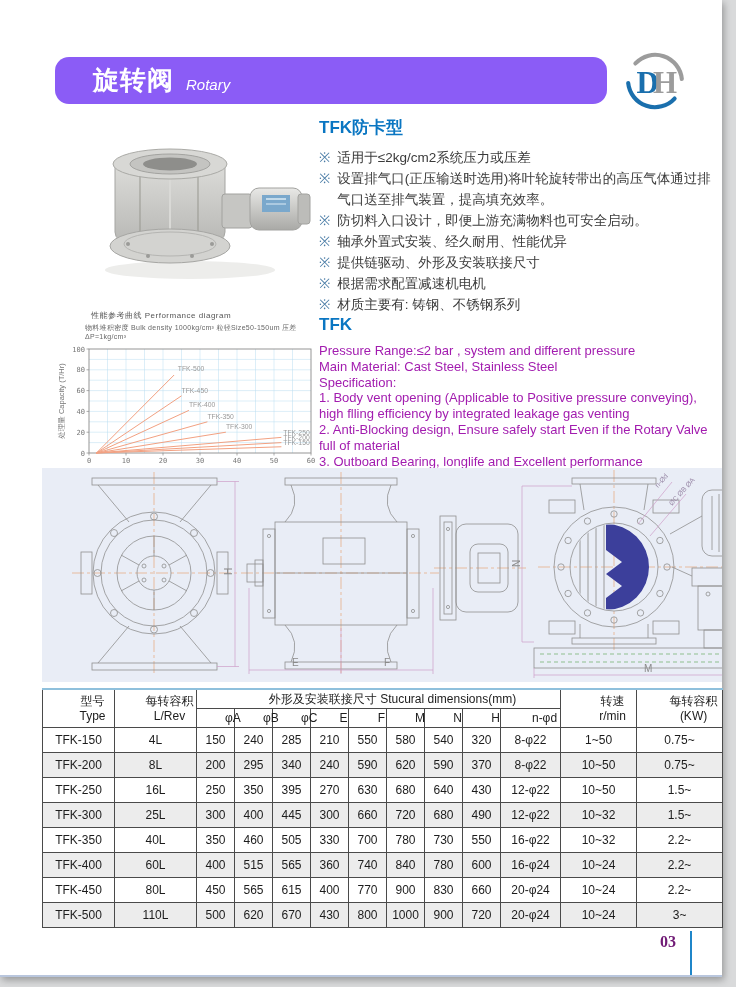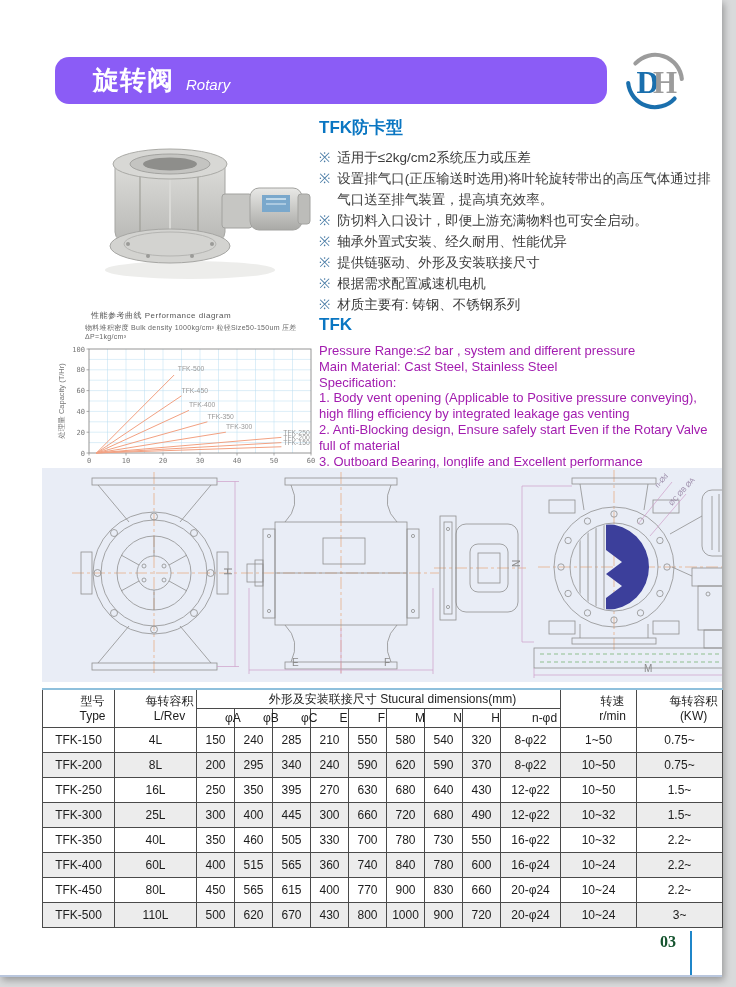--- a/index.html
+++ b/index.html
@@ -51,21 +51,21 @@
   }
   .spec-table th,.spec-table td{
     border:1px solid #4a4a4a;text-align:center;vertical-align:middle;
     padding:0;font-weight:normal;background:#fff;
   }
   .spec-table thead th{height:18px;line-height:15px;padding-left:28px;}
   .spec-table tbody td{height:24px;}
   .spec-table{border-top:2px solid #8fc0dc;}
   .spec-table tbody tr:nth-child(even) td{background:#ececec;}
   
-  .page-number{position:absolute;left:660px;top:933px;font-family:"Liberation Serif",serif;font-weight:bold;font-size:16px;color:#14532d;}
+  .page-number{position:absolute;left:660px;top:933px;font-family:"Liberation Serif",serif;font-weight:bold;font-size:16px;color:#701a75;}
   .footer-vline{position:absolute;left:690px;top:931px;width:2px;height:46px;background:#1f86c9;}
   .footer-rule{position:absolute;left:0px;bottom:0px;width:722px;height:2px;background:#b9c6dd;}
 </style>
 </head>
 <body>
 
 <div class="page">
 
   <div class="header-bar">
     <span class="title-cn">旋转阀</span>

